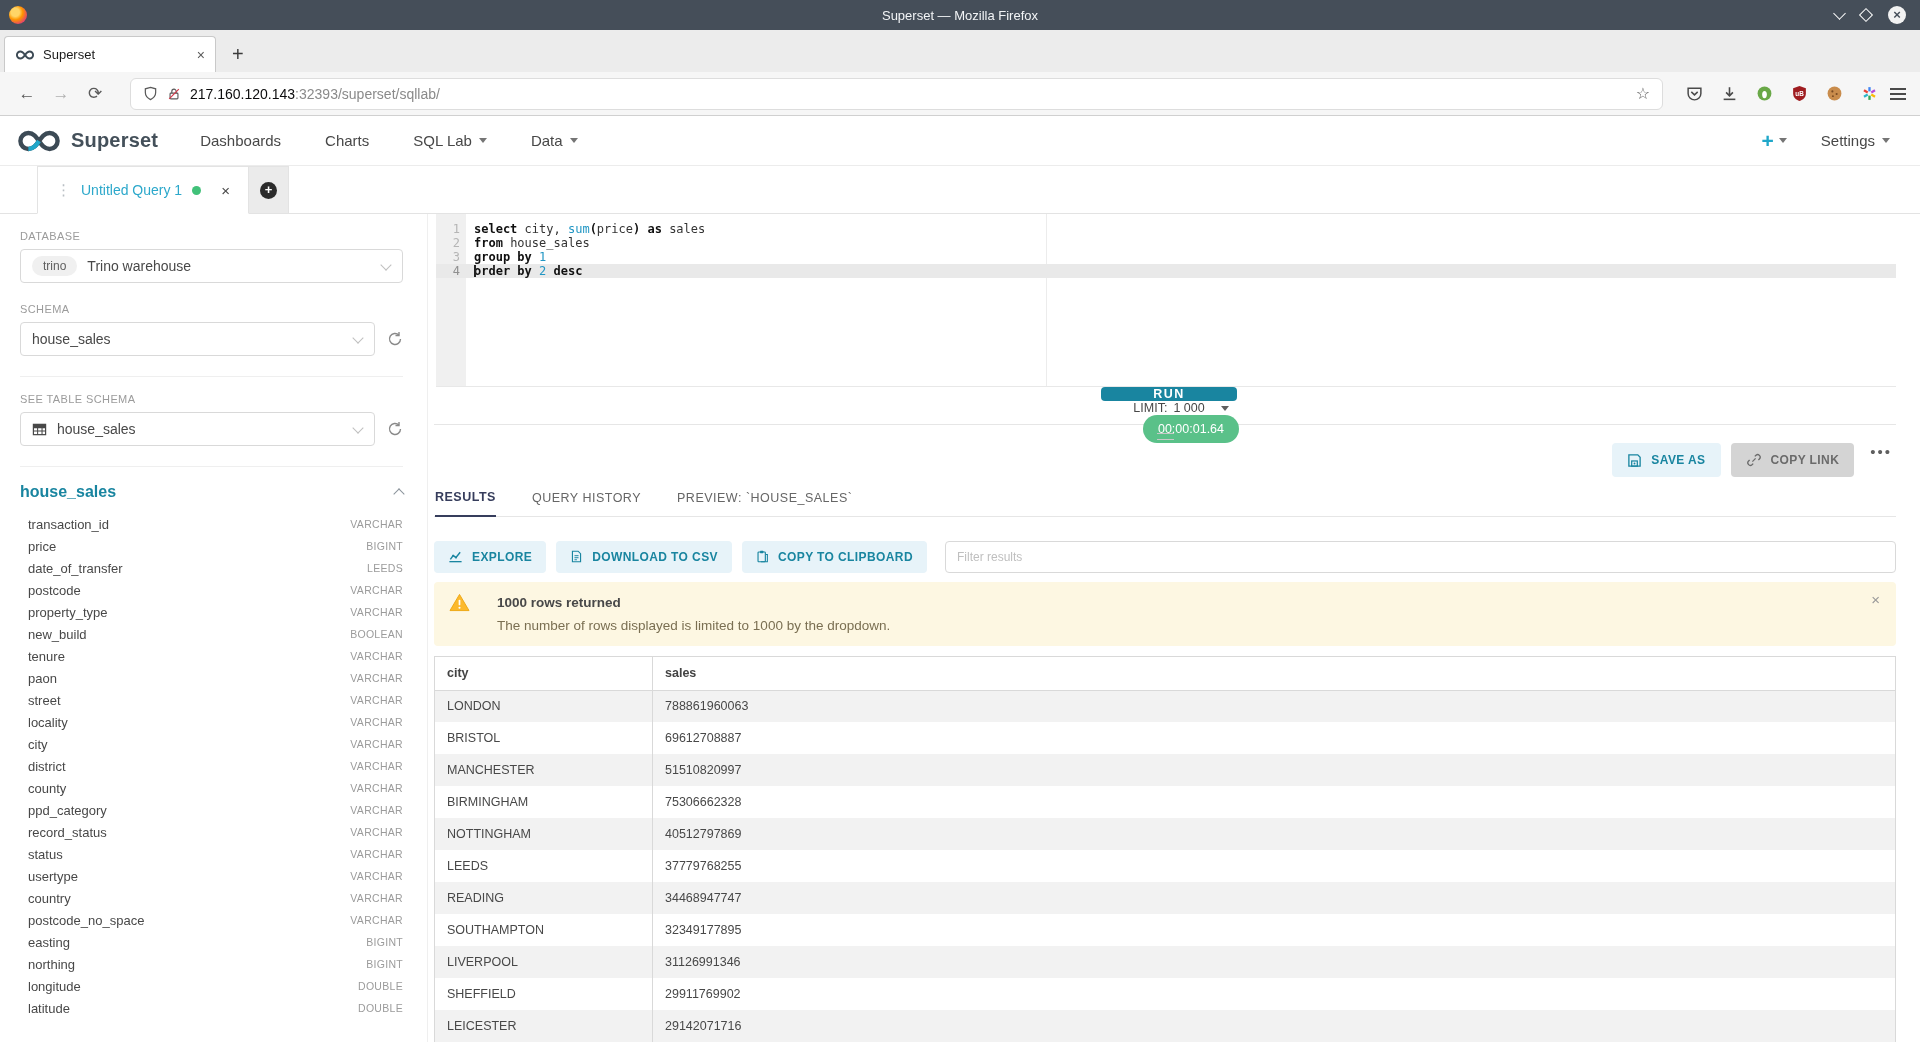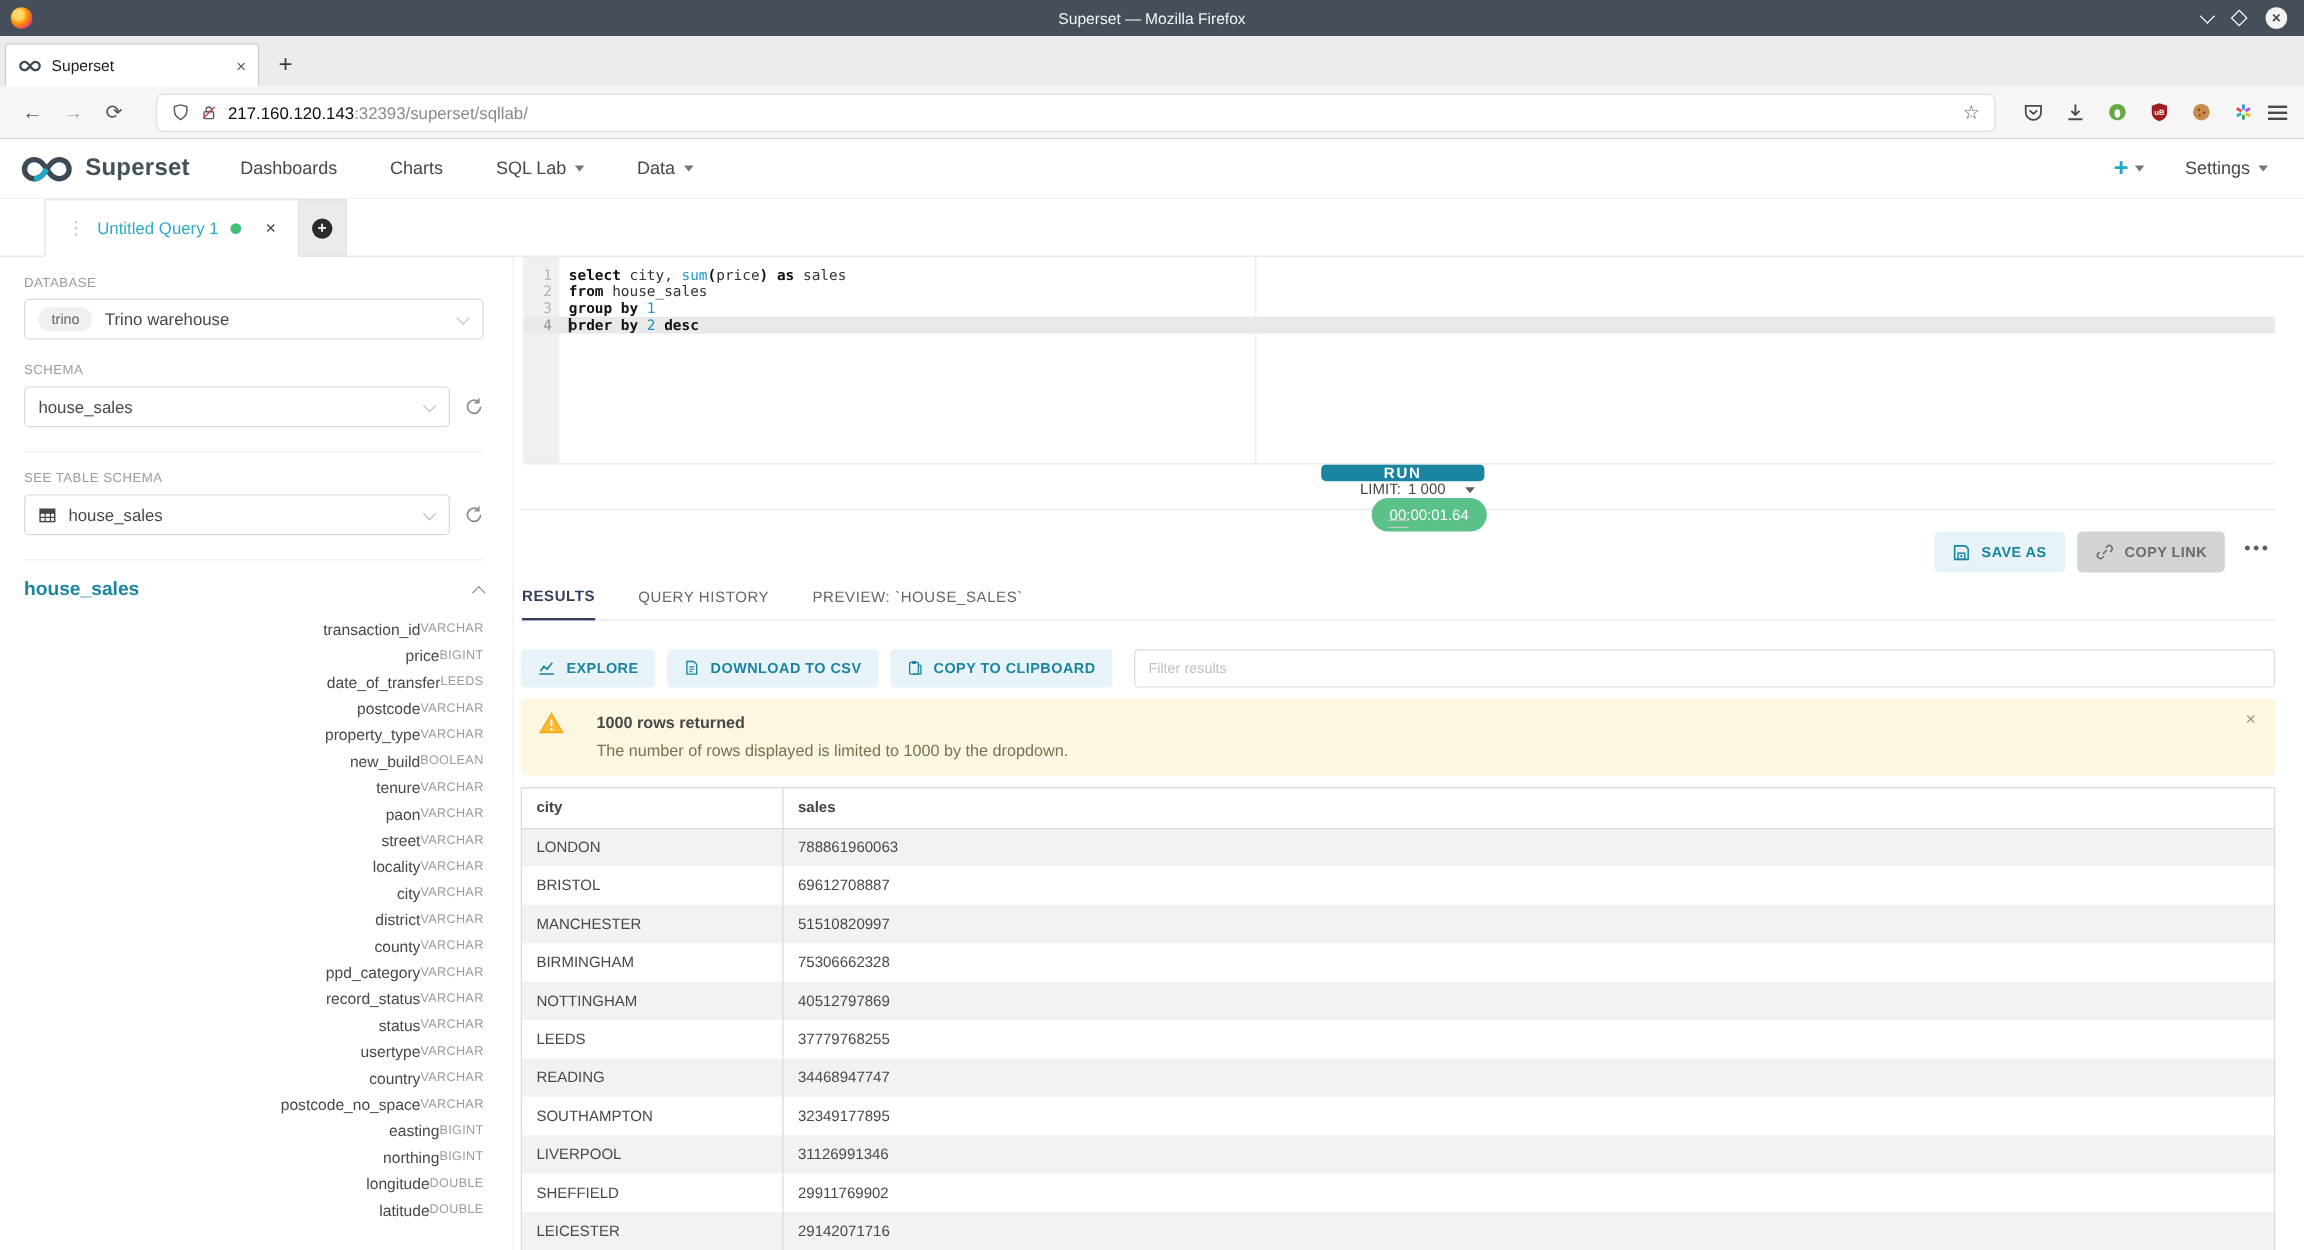--- a/index.html
+++ b/index.html
@@ -65,21 +65,21 @@
   .sb-label { font-size:11px; color:#9b9b9b; letter-spacing:.4px; margin-bottom:7px; }
   .sel-row { display:flex; align-items:center; gap:12px; margin-bottom:20px; }
   .select { flex:1; height:34px; border:1px solid #d9d9d9; border-radius:4px; background:#fff; display:flex; align-items:center; padding:0 11px; gap:10px; font-size:14px; color:#484848; }
   .chev { width:8px; height:8px; border-right:1.6px solid #bfbfbf; border-bottom:1.6px solid #bfbfbf; transform:rotate(45deg); margin:-3px 1px 0 auto; }
   .chev-up { transform:rotate(-135deg); margin:4px 0 0 auto; border-color:#8a939b; }
   .db-badge { background:#f0f0f0; border-radius:11px; padding:3px 11px; font-size:12px; color:#5f5f5f; }
   .sb-divider { border:none; border-top:1px solid #efefef; margin:0 0 16px 0; }
   .refresh { color:#8a8a8a; }
   .tbl-head { display:flex; align-items:center; margin:6px 0 12px 0; }
   .tbl-head-name { color:#1985a0; font-size:16px; font-weight:700; }
-  .col-row { display:flex; align-items:center; height:22px; padding-left:8px;text-align:right; }
+  .col-row { display:flex; align-items:center; height:22px; padding-left:8px; }
   .col-name { font-size:13px; color:#484848; flex:1; }
   .col-type { font-size:10.5px; color:#9b9b9b; letter-spacing:.3px; }
 
   .rightpane { flex:1; display:flex; flex-direction:column; padding:0 24px 0 6px; }
 
   
   .editor { height:199px; position:relative; display:flex; margin-left:2px; border-bottom:1px solid #e8e8e8; }
   .gutter-bg { position:absolute; left:0; top:0; bottom:0; width:30px; background:#f0f0f0; z-index:0; }
   .hl-line { position:absolute; left:0; right:0; top:50px; height:14px; background:#e9e9e9; z-index:1; }
   .cursor { position:absolute; left:38px; top:51px; width:1.5px; height:12px; background:#222; z-index:3; }
@@ -94,21 +94,21 @@
   .tk-fn { color:#2196c4; }
   .tk-num { color:#2196c4; }
   .tk-pl { color:#333; }
 
   
   .etoolbar { height:38px; display:flex; align-items:center; border-bottom:1px solid #e6e6e6; padding-left:8px;flex-direction:column; }
   .run-btn { width:136px; height:34px; background:#1985a0; color:#fff; border:none; border-radius:4px; font-size:12.5px; font-weight:700; letter-spacing:1.5px; font-family:inherit; }
   .limit { display:flex; align-items:center; margin-left:24px; font-size:12.5px; color:#484848; gap:6px; }
   .limit .tri-dn { border-top-color:#5f5f5f; margin-left:10px; }
   .timer-pill { margin-left:44px; background:#5ac189; color:#fff; font-size:12.5px; padding:7px 15px; border-radius:16px; }
-  .etoolbar-right { margin-left:auto; display:flex; align-items:center; gap:10px; }
+  .etoolbar-right { margin-left:auto; display:flex; align-items:flex-start; gap:10px; }
   .saveas-btn, .copylink-btn { height:34px; border:none; border-radius:4px; display:flex; align-items:center; gap:9px; padding:0 15px; font-size:12px; font-weight:700; letter-spacing:.4px; font-family:inherit; }
   .saveas-btn { background:#e7f3f9; color:#1985a0; }
   .copylink-btn { background:#d4d4d4; color:#6b6b6b; }
   .more-btn { color:#5f5f5f; font-size:15px; letter-spacing:2px; margin:0 4px 6px 6px; }
 
   .drag-row { height:26px; display:flex; align-items:center; justify-content:center; }
   .drag-handle { width:17px; height:7px; border-top:1.5px solid #c8c8c8; border-bottom:1.5px solid #c8c8c8; }
 
   
   .res-tabs { display:flex; gap:36px; border-bottom:1px solid #e6e6e6; height:33px; align-items:flex-end; padding-left:1px;margin-top:40px; }

